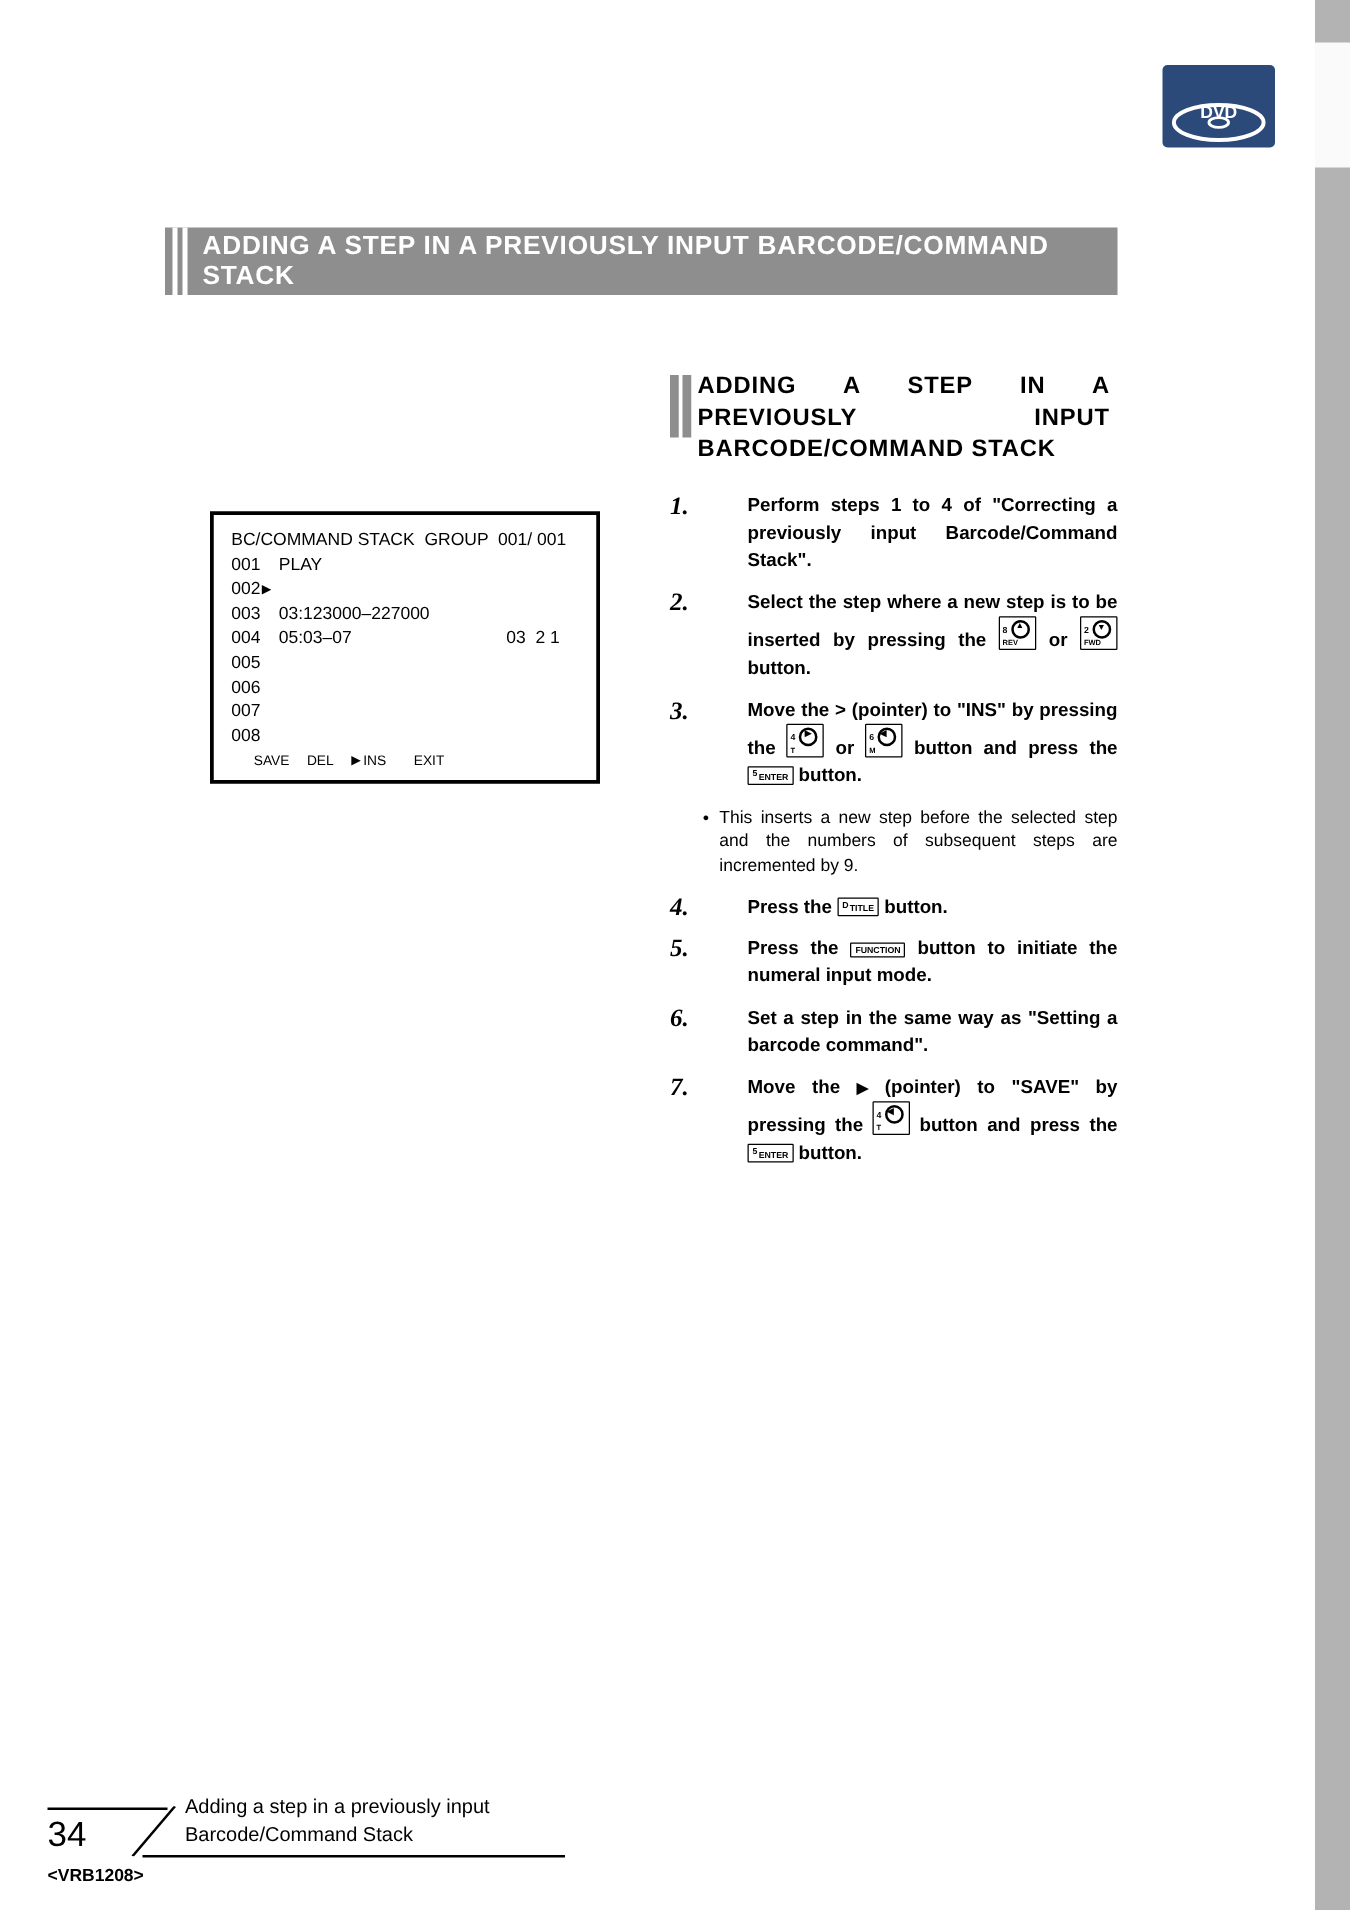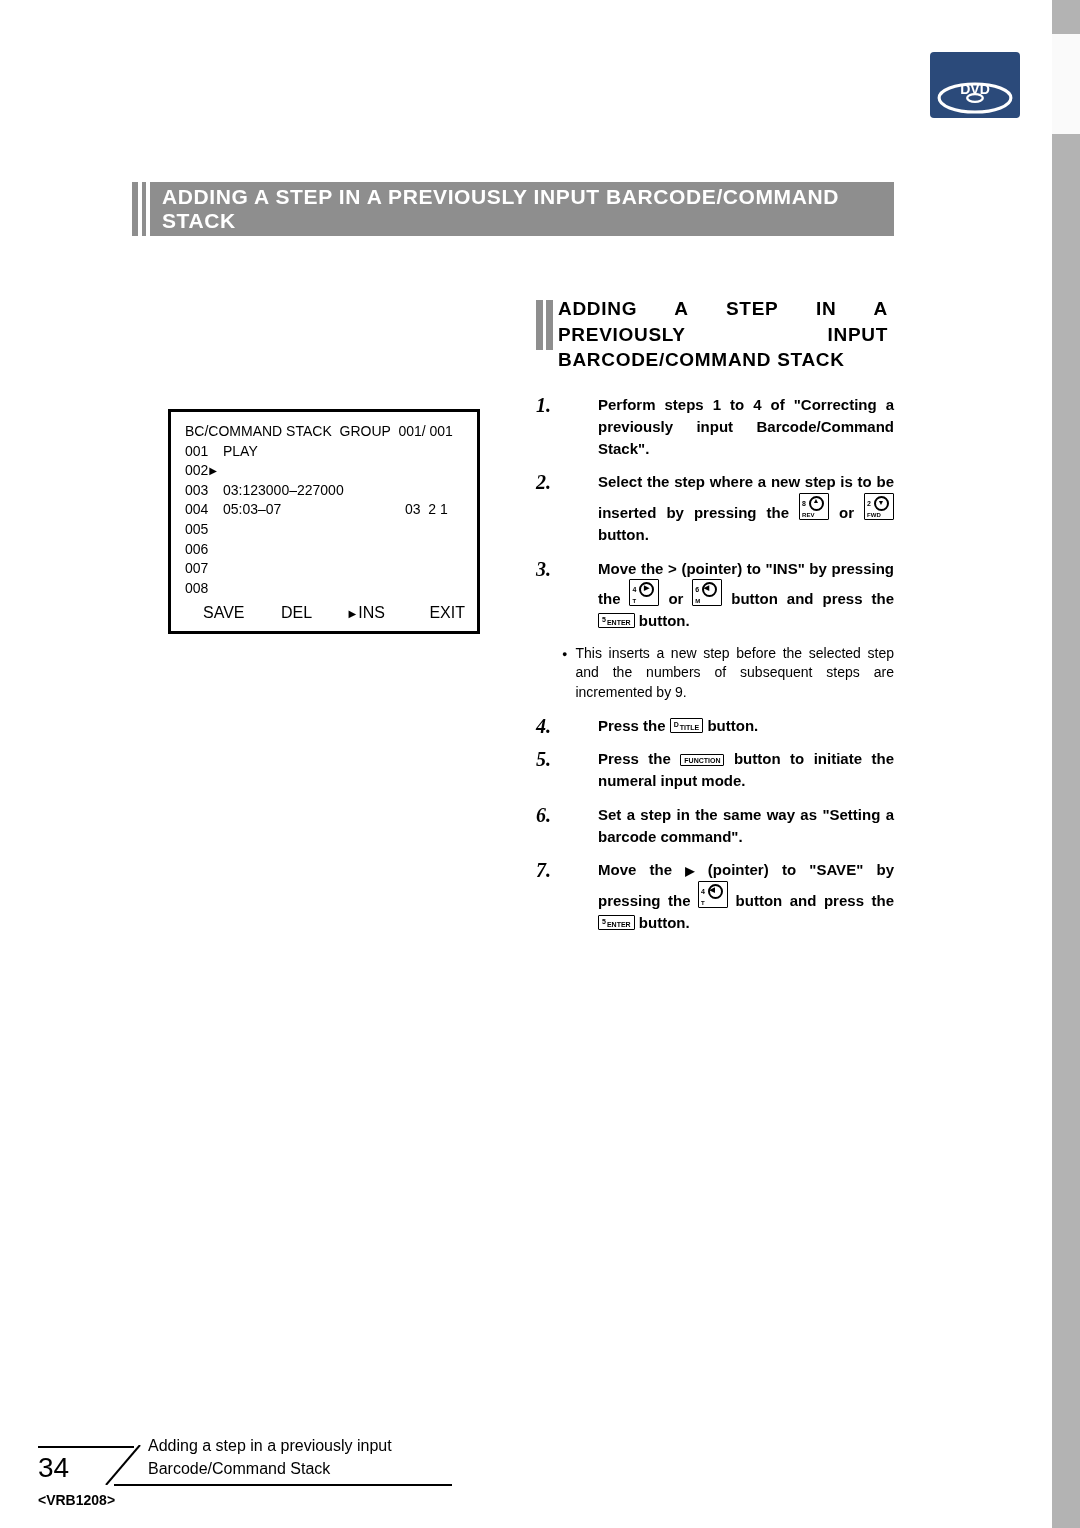--- a/index.html
+++ b/index.html
@@ -91,22 +91,22 @@
     display: flex;
     white-space: pre;
   }
   .screen-box .sb-row .col1 { width: 38px; }
   .screen-box .sb-row .col2 { flex: 1; }
   .screen-box .sb-row .col3 { width: 60px; text-align: left; }
   .screen-box .sb-footer {
     margin-top: 4px;
     padding-left: 18px;
     display: flex;
-    font-size: 16px;
-    justify-content: space-between;
+    gap: 14px;
+    font-size: 11px;
   }
   .screen-box .sb-footer .ftri::before {
     content: "▶";
     font-size: 10px;
     margin-right: 2px;
     position: relative;
     top: -1px;
   }
   .subheading {
     position: absolute;

